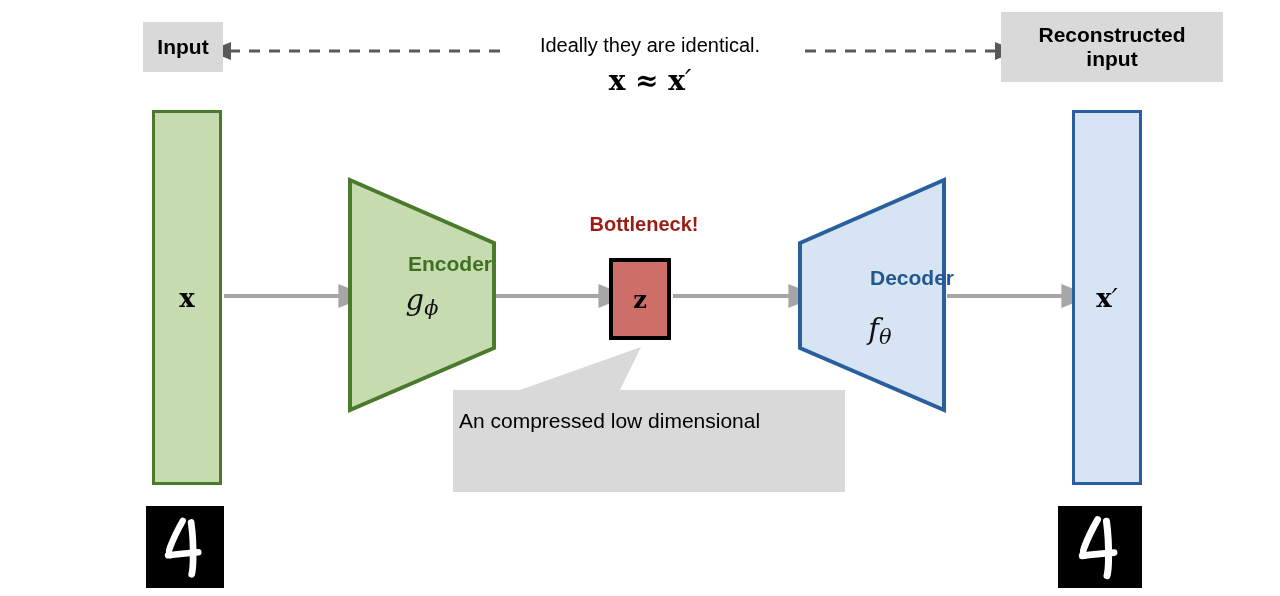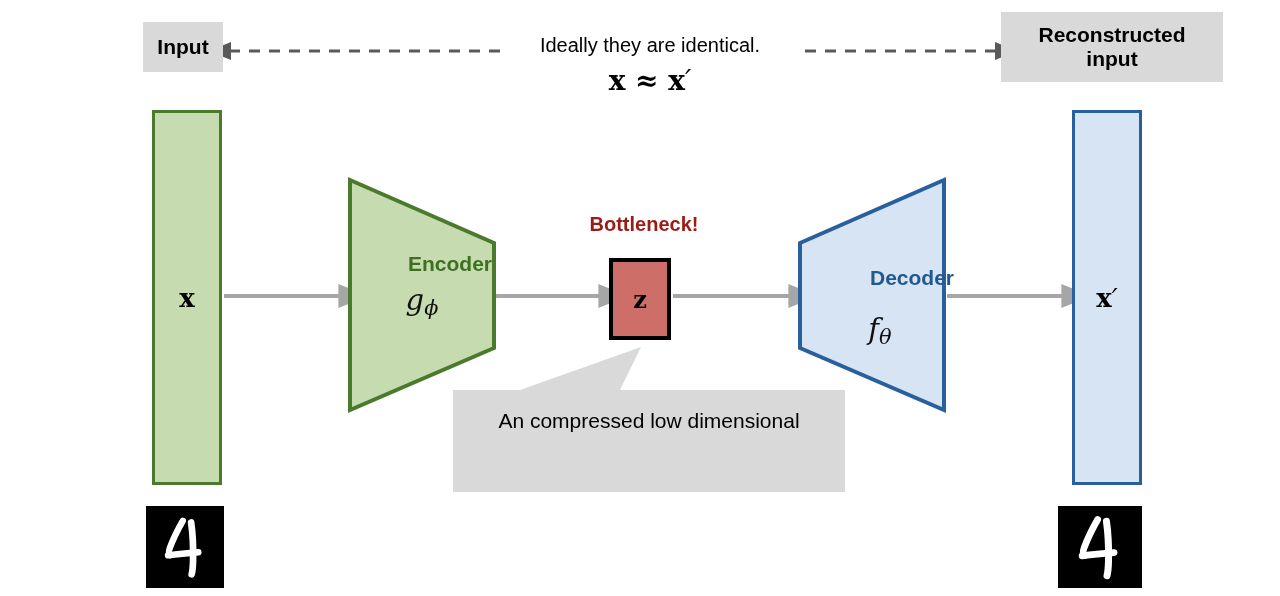--- a/index.html
+++ b/index.html
@@ -136,21 +136,20 @@
     font-family: "DejaVu Serif", "Liberation Serif", serif;
     font-weight: bold;
     font-size: 24px;
     color: #000000;
   }
 
   
   #callout-shape { left: 0; top: 0; }
   #callout-text {
     left: 459px; top: 406px; width: 380px;
-    text-align: center;
     font-size: 21px;
     line-height: 1.42;
     color: #000000;
   }
 
   
   .overlay {
     position: absolute;
     left: 0; top: 0;
     width: 1280px; height: 596px;

